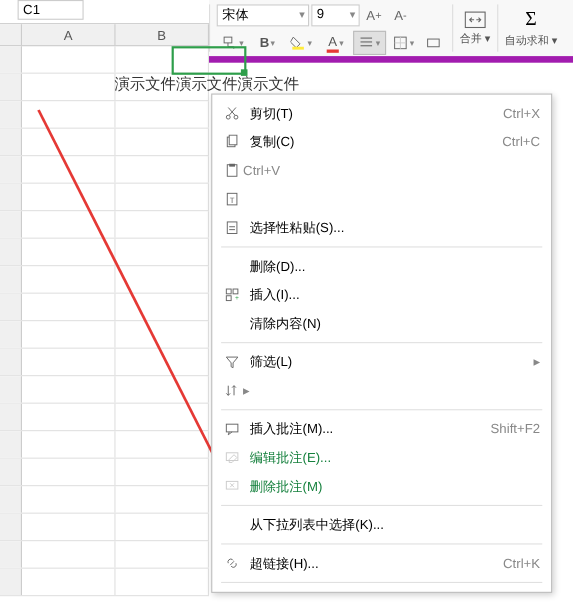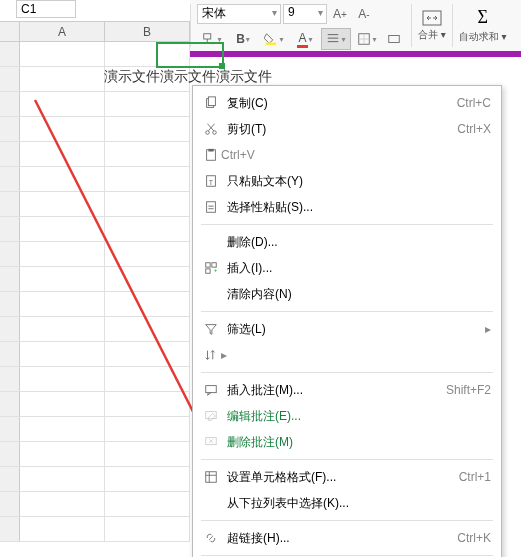--- a/index.html
+++ b/index.html
@@ -246,55 +246,54 @@
         <path d="M0 0L10 5L0 10z" fill="#e53935"></path>
       </marker>
     </defs>
   <line x1="5" y1="5" x2="185" y2="360" stroke="#e53935" stroke-width="2.5" marker-end="url(#ah)"></line>
 </svg>
 
 <div class="ctx-menu">
   <div class="ctx-item">
       <span class="ctx-icon">
         <svg width="14" height="14" viewBox="0 0 16 16">
-          <rect x="3" y="3" width="8" height="10" fill="none" stroke="#666"></rect>
-          <rect x="5" y="1" width="8" height="10" fill="#fff" stroke="#666"></rect>
-        </svg>
-      </span>
-      <span class="ctx-label">复制(C)</span>
-      <span class="ctx-short">Ctrl+C</span>
-    </div>
-  <div class="ctx-item">
-      <span class="ctx-icon">
-        <svg width="14" height="14" viewBox="0 0 16 16">
           <circle cx="4" cy="12" r="2" fill="none" stroke="#666"></circle>
           <circle cx="12" cy="12" r="2" fill="none" stroke="#666"></circle>
           <path d="M5 10L12 2M11 10L4 2" stroke="#666"></path>
         </svg>
       </span>
       <span class="ctx-label">剪切(T)</span>
       <span class="ctx-short">Ctrl+X</span>
     </div>
   <div class="ctx-item">
       <span class="ctx-icon">
         <svg width="14" height="14" viewBox="0 0 16 16">
+          <rect x="3" y="3" width="8" height="10" fill="none" stroke="#666"></rect>
+          <rect x="5" y="1" width="8" height="10" fill="#fff" stroke="#666"></rect>
+        </svg>
+      </span>
+      <span class="ctx-label">复制(C)</span>
+      <span class="ctx-short">Ctrl+C</span>
+    </div>
+  <div class="ctx-item">
+      <span class="ctx-icon">
+        <svg width="14" height="14" viewBox="0 0 16 16">
           <rect x="3" y="2" width="10" height="12" fill="none" stroke="#666"></rect>
           <rect x="5" y="1" width="6" height="3" fill="#666"></rect>
         </svg>
       </span>
       <span class="ctx-short">Ctrl+V</span>
     </div>
   <div class="ctx-item">
       <span class="ctx-icon">
         <svg width="14" height="14" viewBox="0 0 16 16">
           <rect x="3" y="2" width="10" height="12" fill="none" stroke="#666"></rect>
           <text x="8" y="12" font-size="8" text-anchor="middle" fill="#666">T</text>
         </svg>
       </span>
-      <span class="ctx-label">只粘贴文本(Y)</span>
     </div>
   <div class="ctx-item">
       <span class="ctx-icon">
         <svg width="14" height="14" viewBox="0 0 16 16">
           <rect x="3" y="2" width="10" height="12" fill="none" stroke="#666"></rect>
           <path d="M5 7h6M5 10h6" stroke="#666"></path>
         </svg>
       </span>
       <span class="ctx-label">选择性粘贴(S)...</span>
     </div>
@@ -360,30 +359,20 @@
       <span class="ctx-icon">
         <svg width="14" height="14" viewBox="0 0 16 16">
           <rect x="2" y="3" width="12" height="8" fill="none" stroke="#ccc"></rect>
           <path d="M6 5l4 4m0-4l-4 4" stroke="#ccc"></path>
         </svg>
       </span>
       <span class="ctx-label">删除批注(M)</span>
     </div>
   <div class="ctx-sep"></div>
   <div class="ctx-item">
-      <span class="ctx-icon">
-        <svg width="14" height="14" viewBox="0 0 16 16">
-          <rect x="2" y="2" width="12" height="12" fill="none" stroke="#666"></rect>
-          <path d="M2 6h12M6 2v12" stroke="#666"></path>
-        </svg>
-      </span>
-      <span class="ctx-label">设置单元格格式(F)...</span>
-      <span class="ctx-short">Ctrl+1</span>
-    </div>
-  <div class="ctx-item">
       <span class="ctx-icon"></span>
       <span class="ctx-label">从下拉列表中选择(K)...</span>
     </div>
   <div class="ctx-sep"></div>
   <div class="ctx-item">
       <span class="ctx-icon">
         <svg width="14" height="14" viewBox="0 0 16 16">
           <path d="M6 10l4-4M4 8a3 3 0 014-4l1 1M12 8a3 3 0 01-4 4l-1-1" fill="none" stroke="#666"></path>
         </svg>
       </span>

